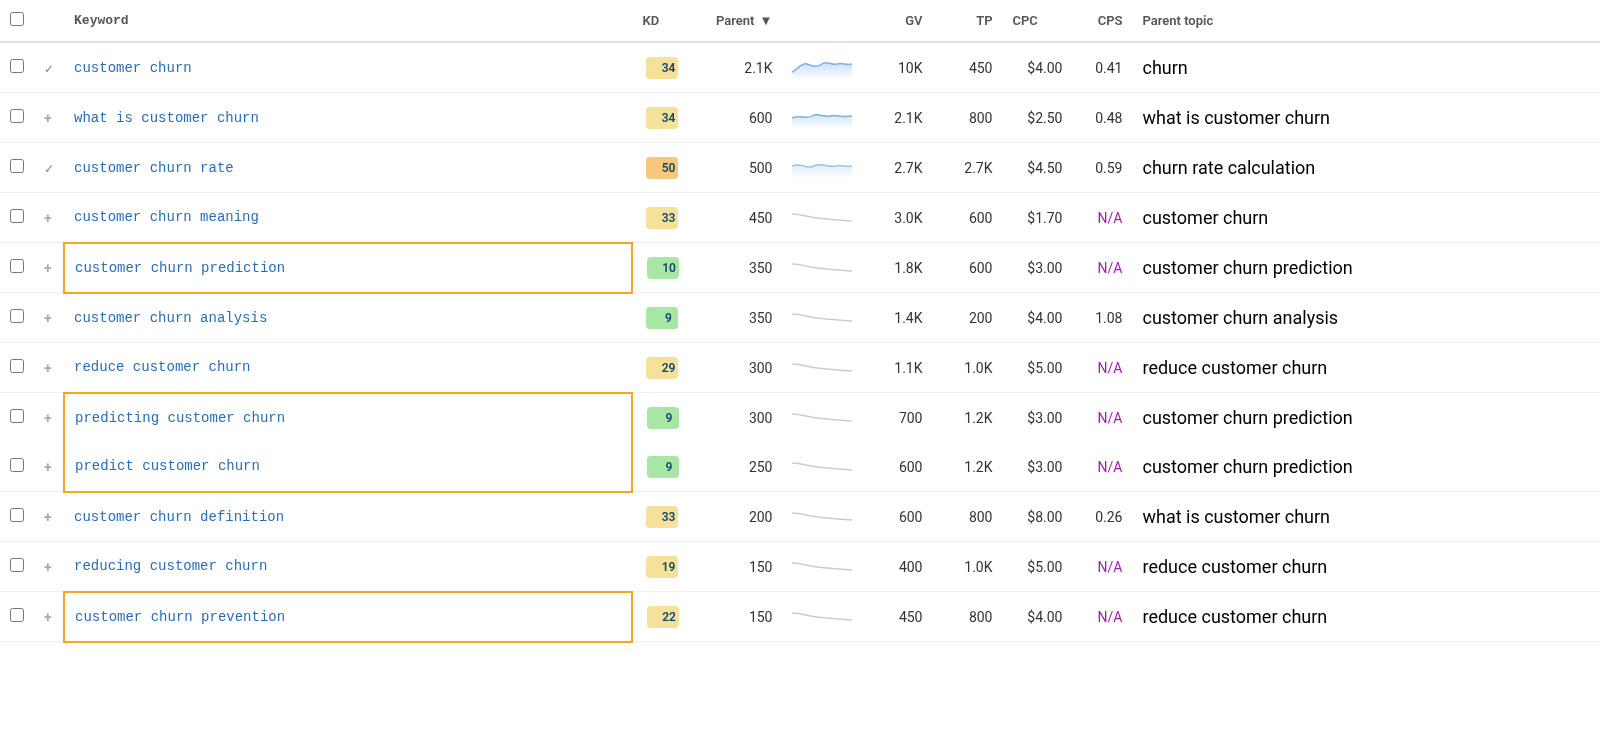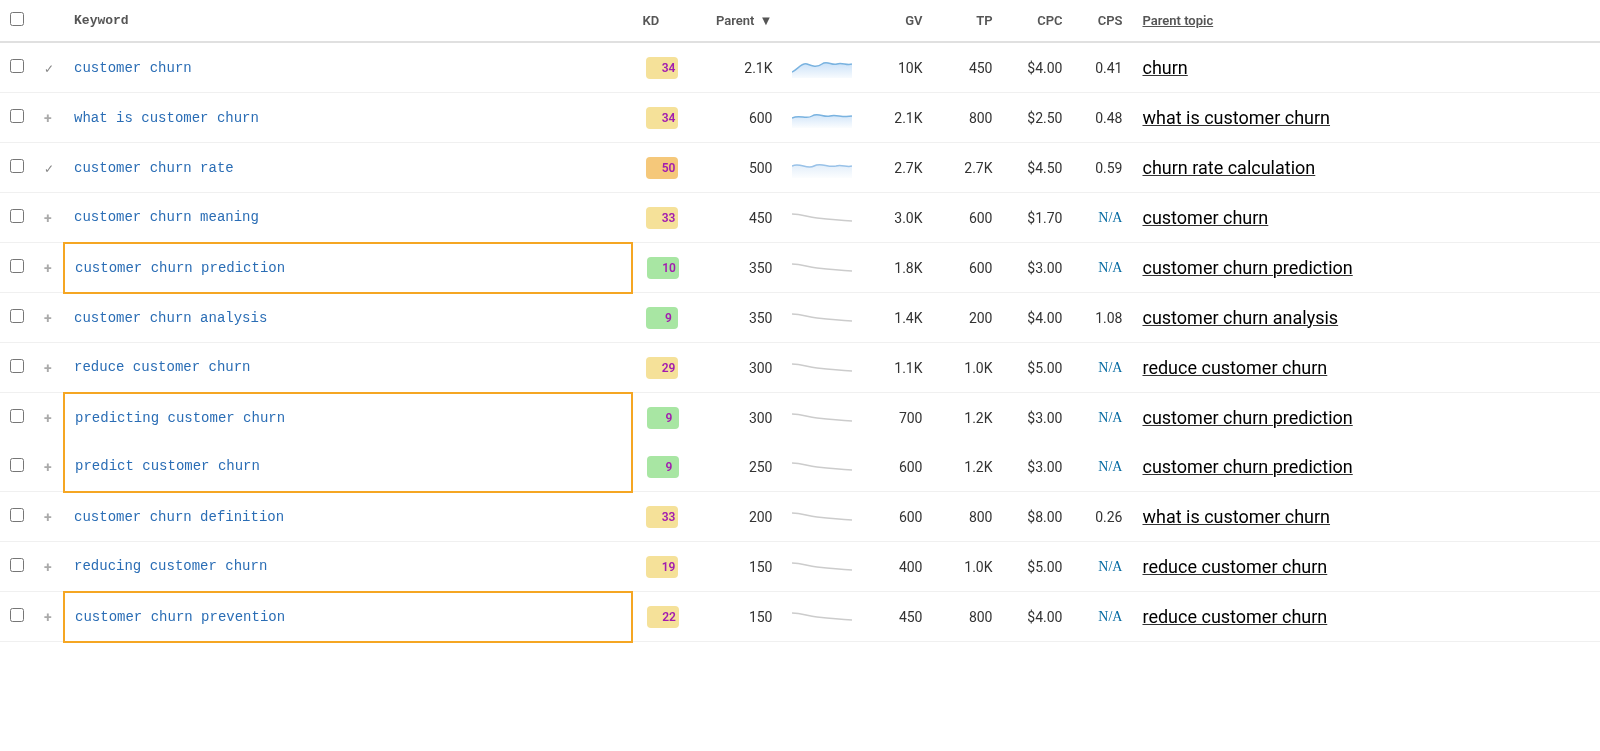--- a/index.html
+++ b/index.html
@@ -42,53 +42,53 @@
       vertical-align: middle;
     }
     .col-checkbox { width: 30px; }
     .col-icon { width: 28px; }
     .col-keyword { min-width: 280px; font-family: Liberation Mono, monospace; }
     .col-kd { width: 60px; text-align: left; }
     .col-volume { width: 90px; text-align: right; }
     .col-trend { width: 80px; text-align: center; }
     .col-gv { width: 70px; text-align: right; }
     .col-tp { width: 70px; text-align: right; }
-    .col-cpc { width: 70px; text-align: right; }
+    .col-cpc { width: 70px; }
     .col-cps { width: 60px; text-align: right; }
-    .col-parent { min-width: 220px; text-decoration: underline; }
+    .col-parent { min-width: 220px; }
 
     .kd-badge {
       display: inline-flex;
       align-items: center;
       justify-content: center;
       width: 32px;
       height: 22px;
       border-radius: 4px;
       font-size: 12px;
       font-weight: 600;
-      color: #a21caf;
+      color: #0c4a6e;
       padding-left: 12px;
     }
     .kd-green { background: #a8e6a3; }
     .kd-yellow { background: #f5e199; }
     .kd-orange { background: #f5c87a; }
 
     .keyword-link {
       color: #2a6db5;
       text-decoration: none;
       font-size: 14px;
     }
 
     .parent-link {
       color: #000000;
       text-decoration: none;
       font-size: 18px;
     }
 
-    .na-text { color: #0369a1; font-family: Liberation Serif, serif; }
+    .na-text { color: #a21caf; }
 
     input[type="checkbox"] {
       width: 14px;
       height: 14px;
       cursor: pointer;
     }
 
     .icon-check { color: #888; font-size: 12px; }
     .icon-plus { color: #aaa; font-size: 14px; font-weight: bold; }
 

